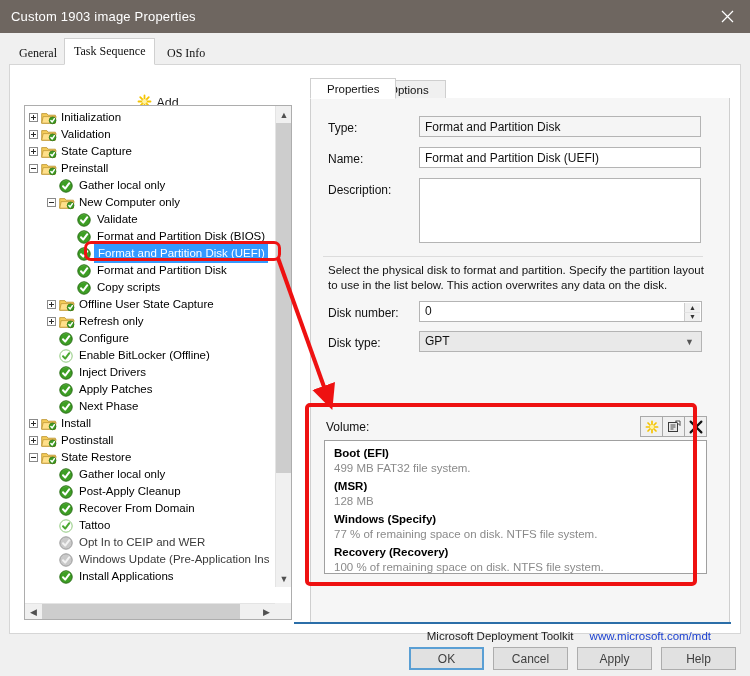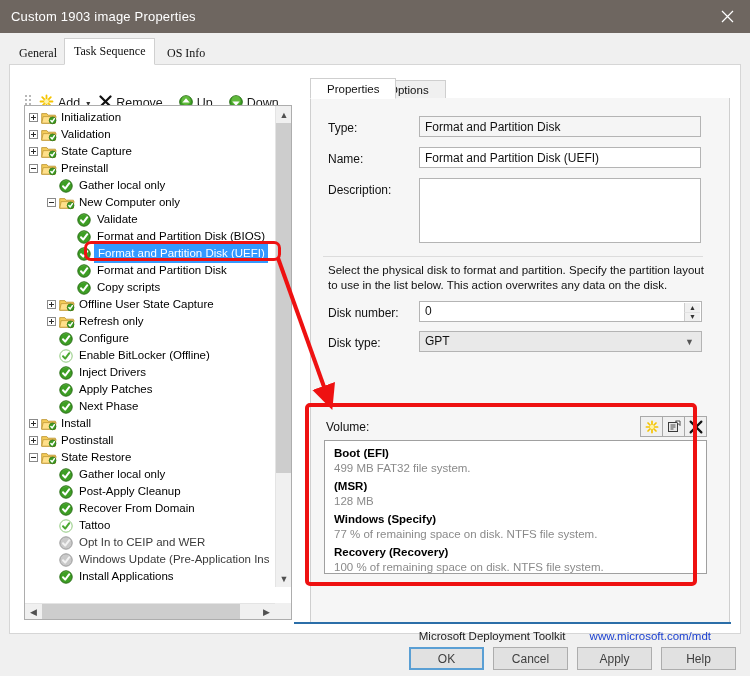--- a/index.html
+++ b/index.html
@@ -66,22 +66,22 @@
     position: absolute; left: 9px; top: 31px; width: 732px; height: 570px;
     background: #ffffff;
     border: 1px solid #d6d6d6;
   }
 
   
   .leftpane {
     position: absolute; left: 14px; top: 12px; width: 268px; height: 543px;
   }
   .toolbar {
-    position: absolute; left: 0; top: 12px; height: 28px; width: 268px;
-    display: flex; align-items: center; gap: 0px;
+    position: absolute; left: 0; top: 2px; height: 28px; width: 268px;
+    display: flex; align-items: center; gap: 13px; flex-direction: column;
   }
   .tb-grip {
     width: 8px; height: 18px; margin-right: 2px;
     background-image: radial-gradient(#b8b8b8 35%, transparent 36%);
     background-size: 4px 4px;
   }
   .tb-btn {
     display: flex; align-items: center; gap: 4px;
     padding: 2px 5px; font-size: 12.5px; color: #1a1a1a;
     white-space: nowrap;
@@ -785,21 +785,21 @@
                   <div class="vol-name">Recovery (Recovery)</div>
                   <div class="vol-desc">100 % of remaining space on disk. NTFS file system.</div>
                 </div>
               </div>
           </div>
 
         </div>
       </div>
 
       <div style="position:absolute; left:284px; top:557px; width:437px; height:2px; background:#2b6ea8;"></div>
-      <div style="position:absolute; left:284px; top:560px; width:437px; height:22px; display:flex; align-items:center; justify-content:flex-end; padding-right:20px; gap:24px;">
+      <div style="position:absolute; left:284px; top:560px; width:437px; height:22px; display:flex; align-items:center; justify-content:flex-end; padding-right:20px; gap:16px;">
         <span class="brandtxt">Microsoft Deployment Toolkit</span>
         <span class="brandlink">www.microsoft.com/mdt</span>
       </div>
 
     </div>
 
     <div class="btnrow">
       <div class="dbtn default">OK</div>
       <div class="dbtn">Cancel</div>
       <div class="dbtn">Apply</div>

